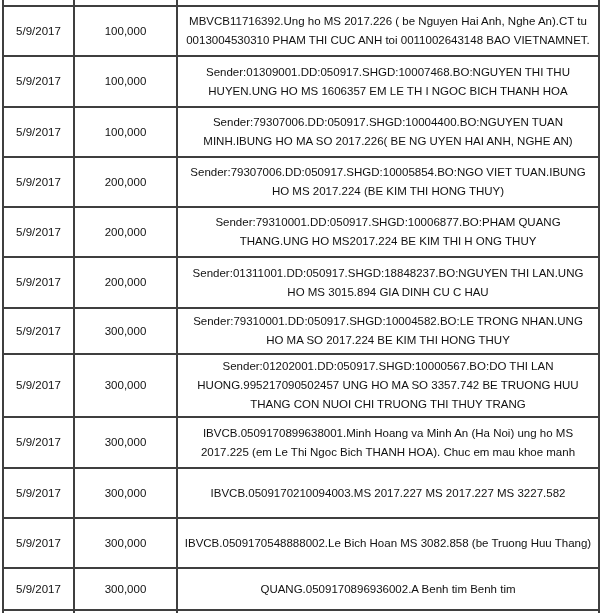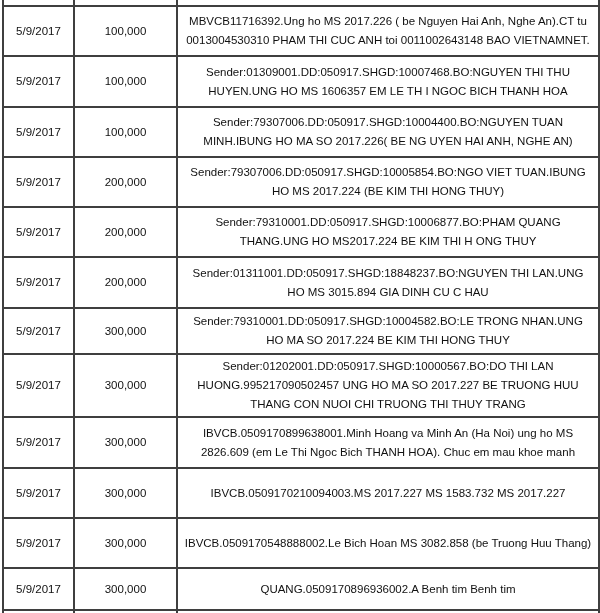--- a/index.html
+++ b/index.html
@@ -97,33 +97,33 @@
 
     <tr style="height:46px">
       <td>5/9/2017</td>
       <td>300,000</td>
       <td>Sender:79310001.DD:050917.SHGD:10004582.BO:LE TRONG NHAN.UNG HO MA SO 2017.224 BE KIM THI HONG THUY</td>
     </tr>
 
     <tr style="height:56px">
       <td>5/9/2017</td>
       <td>300,000</td>
-      <td>Sender:01202001.DD:050917.SHGD:10000567.BO:DO THI LAN HUONG.995217090502457 UNG HO MA SO 2017.227 BE TRUONG HUU THANG CON NUOI CHI TRUONG THI THUY TRANG</td>
+      <td>Sender:01202001.DD:050917.SHGD:10000567.BO:DO THI LAN HUONG.995217090502457 UNG HO MA SO 3357.742 BE TRUONG HUU THANG CON NUOI CHI TRUONG THI THUY TRANG</td>
     </tr>
 
     <tr style="height:51px">
       <td>5/9/2017</td>
       <td>300,000</td>
-      <td>IBVCB.0509170899638001.Minh Hoang va Minh An (Ha Noi) ung ho MS 2826.609 (em Le Thi Ngoc Bich THANH HOA). Chuc em mau khoe manh</td>
+      <td>IBVCB.0509170899638001.Minh Hoang va Minh An (Ha Noi) ung ho MS 2017.225 (em Le Thi Ngoc Bich THANH HOA). Chuc em mau khoe manh</td>
     </tr>
 
     <tr style="height:50px">
       <td>5/9/2017</td>
       <td>300,000</td>
-      <td>IBVCB.0509170210094003.MS 2017.227 MS 1583.732 MS 2017.227</td>
+      <td>IBVCB.0509170210094003.MS 2017.227 MS 2017.227 MS 3227.582</td>
     </tr>
 
     <tr style="height:50px">
       <td>5/9/2017</td>
       <td>300,000</td>
       <td>IBVCB.0509170548888002.Le Bich Hoan MS 3082.858 (be Truong Huu Thang)</td>
     </tr>
 
     <tr style="height:42px">
       <td>5/9/2017</td>

